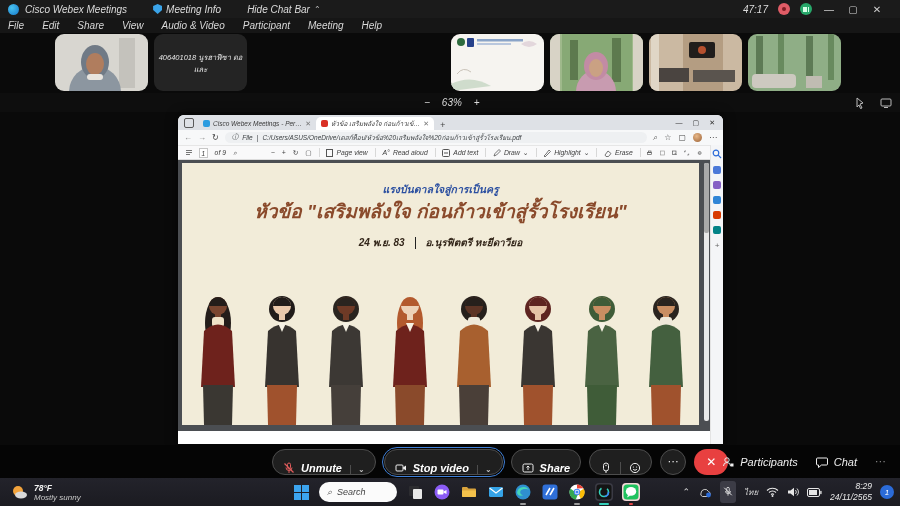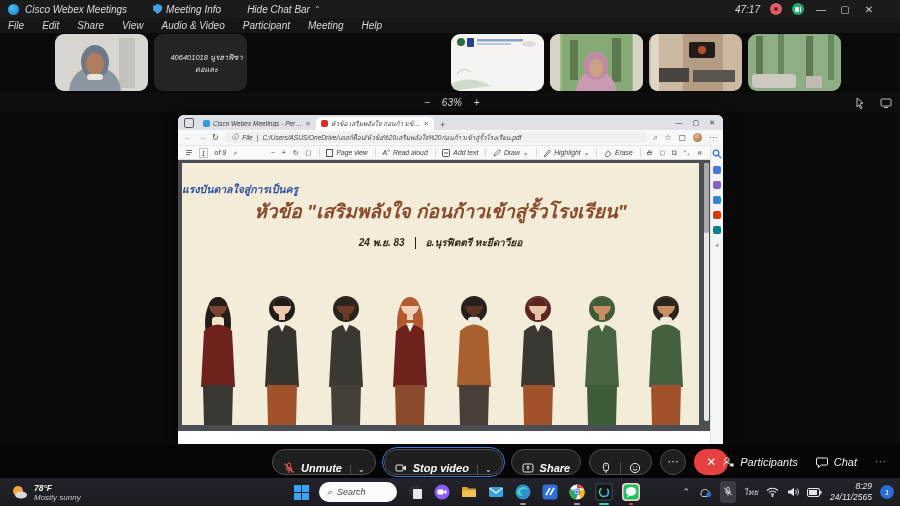--- a/index.html
+++ b/index.html
@@ -6,21 +6,21 @@
   html,body { width:900px; height:506px; overflow:hidden; background:#000; font-family:"Liberation Sans","DejaVu Sans",sans-serif; }
   .abs { position:absolute; }
   #app { position:relative; width:900px; height:506px; background:#a16207;font-style:italic; }
 
   
   #titlebar { left:0; top:0; width:900px; height:18px; background:#1b1b1b; display:flex; align-items:center; color:#dcdcdc; font-size:10px; }
   .wx-logo { width:11px; height:11px; border-radius:50%; background:radial-gradient(circle at 35% 35%, #49c3f0, #1577c9); margin:0 6px 0 8px; }
   .tb-item { display:flex; align-items:center; gap:4px; margin-right:26px; }
   .shield { width:9px; height:10px; background:#3aa3e8; clip-path:polygon(50% 0,100% 20%,100% 60%,50% 100%,0 60%,0 20%); }
   .chev { font-size:8px; color:#bbb; }
-  #tb-right { margin-left:auto; display:flex; align-items:center; gap:10px; padding-right:24px; }
+  #tb-right { margin-left:auto; display:flex; align-items:center; gap:10px; padding-right:16px; }
   .dot-ic { width:12px; height:12px; border-radius:50%; display:flex; align-items:center; justify-content:center; }
   .rec { background:#e05c66; } .rec::after{content:"";width:4px;height:4px;border-radius:50%;background:#7e1d24;}
   .sig { background:#27a86a; } .sig::after{content:"";width:6px;height:5px;background:linear-gradient(90deg,#d7ffe9 30%,transparent 30%,transparent 40%,#d7ffe9 40%,#d7ffe9 70%,transparent 70%,transparent 80%,#d7ffe9 80%);}
   .winbtn { color:#cfcfcf; font-size:10px; width:14px; text-align:center; }
 
   
   #menubar { left:0; top:18px; width:900px; height:15px; background:#161616; display:flex; align-items:center; gap:18px; padding-left:8px; color:#d8d8d8; font-size:10px; }
   #menubar span { cursor:default; }
 
   
@@ -73,21 +73,21 @@
   
   #pdfcontent { position:absolute; left:0; top:45px; width:532px; height:271px; background:#4b4e52; }
   #page { position:absolute; left:4px; top:3px; width:517px; height:262px; background:#f2ecd9; overflow:hidden; }
   #vscroll { position:absolute; right:1px; top:3px; width:5px; height:258px; background:#e9e9e9; border-radius:2px; }
   #vthumb { position:absolute; left:0; top:0; width:5px; height:70px; background:#a9a9a9; border-radius:2px; }
   #hscroll { position:absolute; left:0; top:316px; width:532px; height:6px; background:#ececec; }
   #hthumb { position:absolute; left:160px; top:1px; width:200px; height:4px; background:#b5b5b5; border-radius:2px; }
   #nextpeek { position:absolute; left:252px; top:322px; width:293px; height:7px; background:#5c2018; }
   #peekwhite { position:absolute; left:0; top:322px; width:252px; height:7px; background:#f4f2ee; }
 
-  #slide-sub { position:absolute; left:0; top:18px; width:517px; text-align:left; color:#2b4fa0; font-weight:bold; font-size:10.5px; }
+  #slide-sub { position:absolute; left:0; top:18px; width:517px; text-align:center; color:#2b4fa0; font-weight:bold; font-size:10.5px; }
   #slide-title { position:absolute; left:0; top:33px; width:517px; text-align:center; color:#8a4a2b; font-weight:bold; font-size:19px; text-shadow:0 0 1px #f6efdd; }
   #slide-date { position:absolute; left:0; top:72px; width:517px; text-align:center; color:#33261a; font-weight:bold; font-size:10px; }
   #slide-date .bar { display:inline-block; width:1px; height:12px; background:#222; vertical-align:middle; margin:0 10px; }
   #figures { position:absolute; left:0; bottom:0; }
 
   
   #controlbar { left:0; top:445px; width:900px; height:33px; background:#050505; display:flex; align-items:center; }
   #ctl-center { position:absolute; left:272px; display:flex; align-items:center; gap:8px; }
   .pill { height:26px; border-radius:13px; background:#1f1f1f; border:1px solid #4d4d4d; color:#fff; font-size:11px; font-weight:bold; display:flex; align-items:flex-end; gap:6px; padding:0 10px; }
   .pill .dd { border-left:1px solid #4d4d4d; padding-left:7px; margin-left:2px; color:#ccc; font-size:8px; }
@@ -160,21 +160,21 @@
     <div class="tile" style="left:55px;">
       <svg width="93" height="57">
         <rect width="93" height="57" fill="#d8d6d0"></rect>
           <rect x="64" y="4" width="16" height="50" fill="#c4c2bc"></rect>
         <ellipse cx="40" cy="58" rx="26" ry="26" fill="#8c96a0"></ellipse>
         <ellipse cx="40" cy="28" rx="14" ry="17" fill="#707a86"></ellipse>
         <ellipse cx="40" cy="30" rx="9" ry="11" fill="#b07d5e"></ellipse>
         <rect x="32" y="40" width="16" height="6" rx="3" fill="#e8e4de"></rect>
       </svg>
     </div>
-    <div class="tile textonly" style="left:154px;padding-left:12px;">
+    <div class="tile textonly" style="left:154px;">
       <span>406401018 นูรฮาฟิซา ดอและ</span>
     </div>
     <div class="tile" style="left:451px;">
       <svg width="93" height="57">
         <rect width="93" height="57" fill="#f6f4f0"></rect>
         <circle cx="10" cy="8" r="4" fill="#2e6b3e"></circle>
           <rect x="16" y="4" width="7" height="9" rx="1" fill="#27418a"></rect>
         <rect x="26" y="5" width="46" height="2.5" fill="#8aa4c8"></rect>
           <rect x="26" y="9" width="34" height="2" fill="#b9c7dd"></rect>
         <path d="M0,50 Q20,40 40,52 L0,57 Z" fill="#cfdccc"></path>

